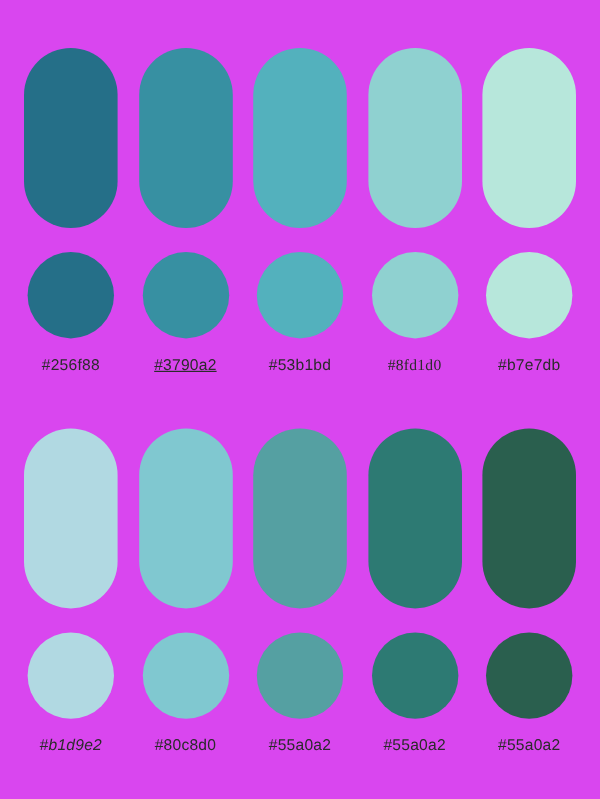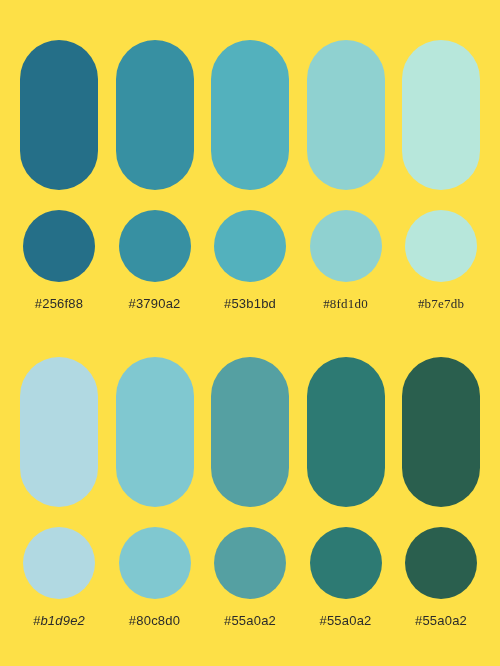--- a/index.html
+++ b/index.html
@@ -74,21 +74,21 @@
     color: #2b2b2b;
     letter-spacing: 0.2px;
     text-align: center;
     line-height: 16px;
     white-space: nowrap;
   }
 </style>
 </head>
 <body style="background: rgb(253, 253, 251);">
 
-<div class="palette-page" style="background: #fde047;">
+<div class="palette-page" style="background: #d946ef;">
 
   <div class="palette-section" id="section-top">
 
     <div class="swatch-row">
       <div class="swatch-col">
         <div class="pill-swatch" style="background-color: rgb(37, 111, 136);"></div>
       </div>
       <div class="swatch-col">
         <div class="pill-swatch" style="background-color: rgb(55, 144, 162);"></div>
       </div>
@@ -119,30 +119,30 @@
       <div class="swatch-col">
         <div class="circle-swatch" style="background-color: rgb(183, 231, 219);"></div>
       </div>
     </div>
 
     <div class="swatch-row label-row">
       <div class="swatch-col">
         <div class="hex-label" style="color: rgb(43, 43, 43);">#256f88</div>
       </div>
       <div class="swatch-col">
-        <div class="hex-label" style="color: rgb(43, 43, 43);">#3790a2</div>
+        <div class="hex-label" style="color: rgb(43, 43, 43); text-decoration: underline;">#3790a2</div>
       </div>
       <div class="swatch-col">
         <div class="hex-label" style="color: rgb(43, 43, 43);">#53b1bd</div>
       </div>
       <div class="swatch-col">
         <div class="hex-label" style="color: rgb(43, 43, 43); font-family: Liberation Serif, serif;">#8fd1d0</div>
       </div>
       <div class="swatch-col">
-        <div class="hex-label" style="color: rgb(43, 43, 43); font-family: Liberation Serif, serif;">#b7e7db</div>
+        <div class="hex-label" style="color: rgb(43, 43, 43);">#b7e7db</div>
       </div>
     </div>
 
   </div>
 
   <div class="palette-section" id="section-bottom">
 
     <div class="swatch-row">
       <div class="swatch-col">
         <div class="pill-swatch" style="background-color: rgb(177, 217, 226);"></div>

